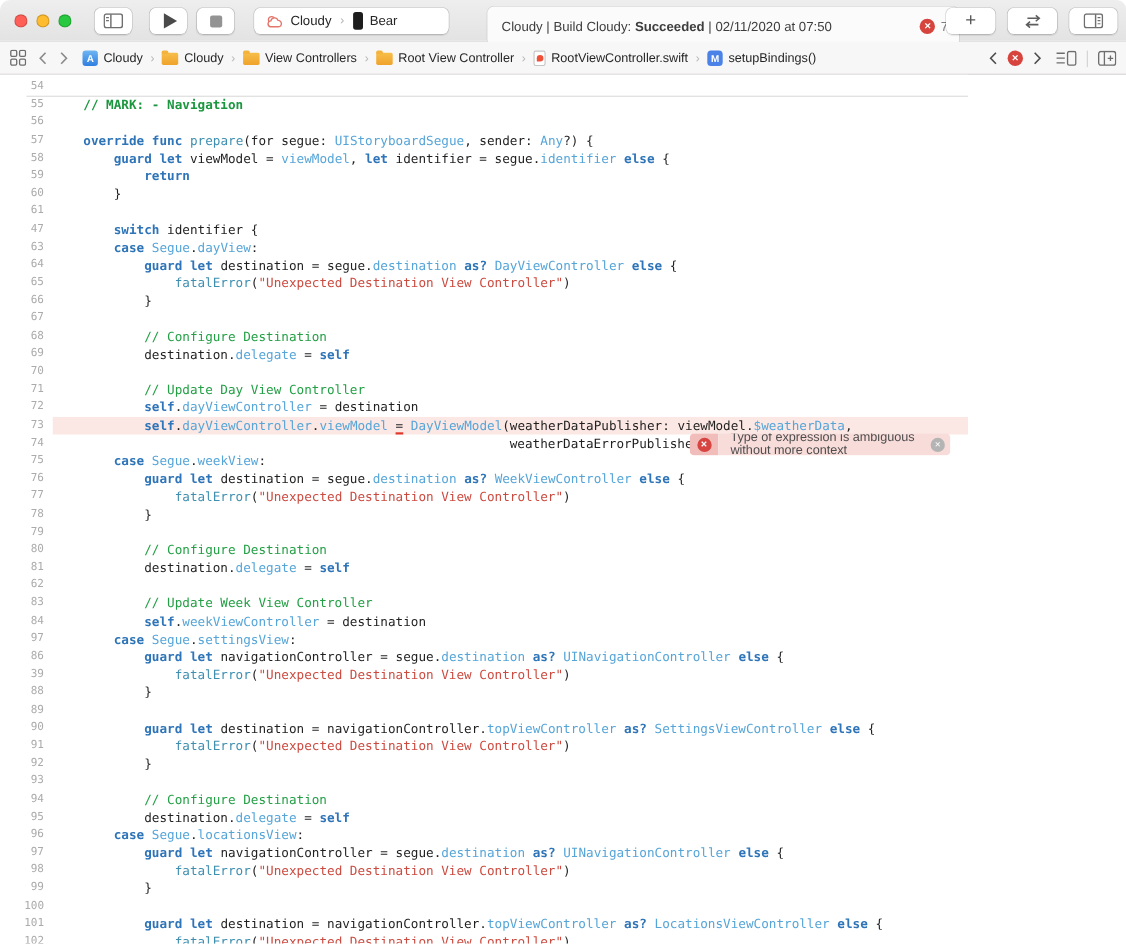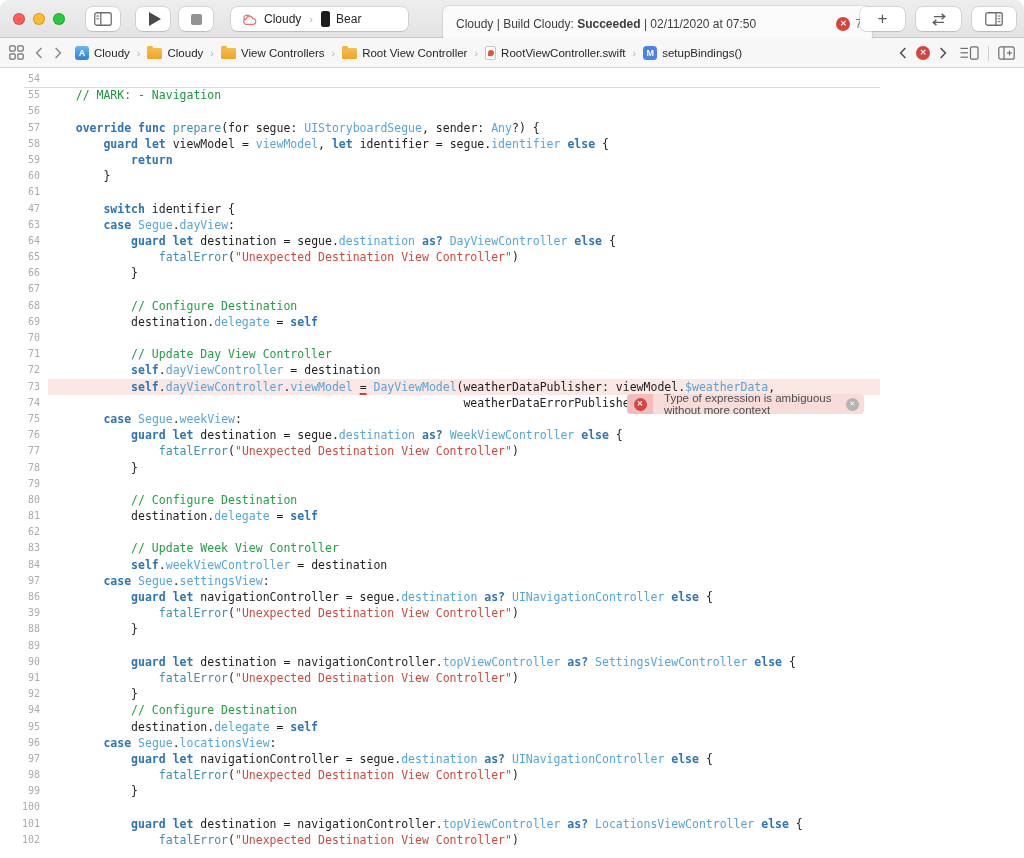--- a/index.html
+++ b/index.html
@@ -78,21 +78,21 @@
   .row .ln { width:40px; text-align:right; color:#ABABAB; font-size:10px; flex:none; }
   .row .code { flex:1; margin-left:8px; font:inherit; line-height:inherit; }
   .row.hl .code { background:#FBE7E4; }
   .row.sep::before { content:""; position:absolute; left:24px; right:0; top:0; height:1px;
                      background:#DBDBDB; }
   .c-pl  { color:#1F1F1F; }
   .c-kw  { color:#2E74B8; font-weight:bold; }
   .c-ty  { color:#56A5D8; }
   .c-fn  { color:#3E8FB0; }
   .c-com { color:#23A045; }
-  .c-comb{ color:#1C9740; font-weight:normal;margin-top:24px; }
+  .c-comb{ color:#1C9740; font-weight:bold;margin-top:24px; }
   .c-str { color:#CC4B40; }
   .c-err { color:#1F1F1F;
            text-decoration:underline; text-decoration-color:#E2372B;
            text-decoration-thickness:2px; text-underline-offset:2px; }
 
   
   .banner { position:absolute; top:326px; left:627px; right:16px; height:20px; z-index:5;
             display:flex; align-items:stretch; border-radius:4px; overflow:hidden;
             font-family:"Liberation Sans", sans-serif; }
   .banner .bicon { width:26px; background:#F0BDBA; display:flex; align-items:center;
@@ -280,20 +280,21 @@
         <div class="row"><span class="ln">83</span><pre class="code"><span class="c-pl">            </span><span class="c-com">// Update Week View Controller</span></pre></div>
         <div class="row"><span class="ln">84</span><pre class="code"><span class="c-pl">            </span><span class="c-kw">self</span><span class="c-pl">.</span><span class="c-ty">weekViewController</span><span class="c-pl"> = destination</span></pre></div>
         <div class="row"><span class="ln">97</span><pre class="code"><span class="c-pl">        </span><span class="c-kw">case</span><span class="c-pl"> </span><span class="c-ty">Segue</span><span class="c-pl">.</span><span class="c-ty">settingsView</span><span class="c-pl">:</span></pre></div>
         <div class="row"><span class="ln">86</span><pre class="code"><span class="c-pl">            </span><span class="c-kw">guard</span><span class="c-pl"> </span><span class="c-kw">let</span><span class="c-pl"> navigationController = segue.</span><span class="c-ty">destination</span><span class="c-pl"> </span><span class="c-kw">as?</span><span class="c-pl"> </span><span class="c-ty">UINavigationController</span><span class="c-pl"> </span><span class="c-kw">else</span><span class="c-pl"> {</span></pre></div>
         <div class="row"><span class="ln">39</span><pre class="code"><span class="c-pl">                </span><span class="c-fn">fatalError</span><span class="c-pl">(</span><span class="c-str">"Unexpected Destination View Controller"</span><span class="c-pl">)</span></pre></div>
         <div class="row"><span class="ln">88</span><pre class="code"><span class="c-pl">            }</span></pre></div>
         <div class="row"><span class="ln">89</span><pre class="code"></pre></div>
         <div class="row"><span class="ln">90</span><pre class="code"><span class="c-pl">            </span><span class="c-kw">guard</span><span class="c-pl"> </span><span class="c-kw">let</span><span class="c-pl"> destination = navigationController.</span><span class="c-ty">topViewController</span><span class="c-pl"> </span><span class="c-kw">as?</span><span class="c-pl"> </span><span class="c-ty">SettingsViewController</span><span class="c-pl"> </span><span class="c-kw">else</span><span class="c-pl"> {</span></pre></div>
         <div class="row"><span class="ln">91</span><pre class="code"><span class="c-pl">                </span><span class="c-fn">fatalError</span><span class="c-pl">(</span><span class="c-str">"Unexpected Destination View Controller"</span><span class="c-pl">)</span></pre></div>
         <div class="row"><span class="ln">92</span><pre class="code"><span class="c-pl">            }</span></pre></div>
+        <div class="row"><span class="ln">93</span><pre class="code"></pre></div>
         <div class="row"><span class="ln">94</span><pre class="code"><span class="c-pl">            </span><span class="c-com">// Configure Destination</span></pre></div>
         <div class="row"><span class="ln">95</span><pre class="code"><span class="c-pl">            destination.</span><span class="c-ty">delegate</span><span class="c-pl"> = </span><span class="c-kw">self</span></pre></div>
         <div class="row"><span class="ln">96</span><pre class="code"><span class="c-pl">        </span><span class="c-kw">case</span><span class="c-pl"> </span><span class="c-ty">Segue</span><span class="c-pl">.</span><span class="c-ty">locationsView</span><span class="c-pl">:</span></pre></div>
         <div class="row"><span class="ln">97</span><pre class="code"><span class="c-pl">            </span><span class="c-kw">guard</span><span class="c-pl"> </span><span class="c-kw">let</span><span class="c-pl"> navigationController = segue.</span><span class="c-ty">destination</span><span class="c-pl"> </span><span class="c-kw">as?</span><span class="c-pl"> </span><span class="c-ty">UINavigationController</span><span class="c-pl"> </span><span class="c-kw">else</span><span class="c-pl"> {</span></pre></div>
         <div class="row"><span class="ln">98</span><pre class="code"><span class="c-pl">                </span><span class="c-fn">fatalError</span><span class="c-pl">(</span><span class="c-str">"Unexpected Destination View Controller"</span><span class="c-pl">)</span></pre></div>
         <div class="row"><span class="ln">99</span><pre class="code"><span class="c-pl">            }</span></pre></div>
         <div class="row"><span class="ln">100</span><pre class="code"></pre></div>
         <div class="row"><span class="ln">101</span><pre class="code"><span class="c-pl">            </span><span class="c-kw">guard</span><span class="c-pl"> </span><span class="c-kw">let</span><span class="c-pl"> destination = navigationController.</span><span class="c-ty">topViewController</span><span class="c-pl"> </span><span class="c-kw">as?</span><span class="c-pl"> </span><span class="c-ty">LocationsViewController</span><span class="c-pl"> </span><span class="c-kw">else</span><span class="c-pl"> {</span></pre></div>
         <div class="row"><span class="ln">102</span><pre class="code"><span class="c-pl">                </span><span class="c-fn">fatalError</span><span class="c-pl">(</span><span class="c-str">"Unexpected Destination View Controller"</span><span class="c-pl">)</span></pre></div>
       </div>

